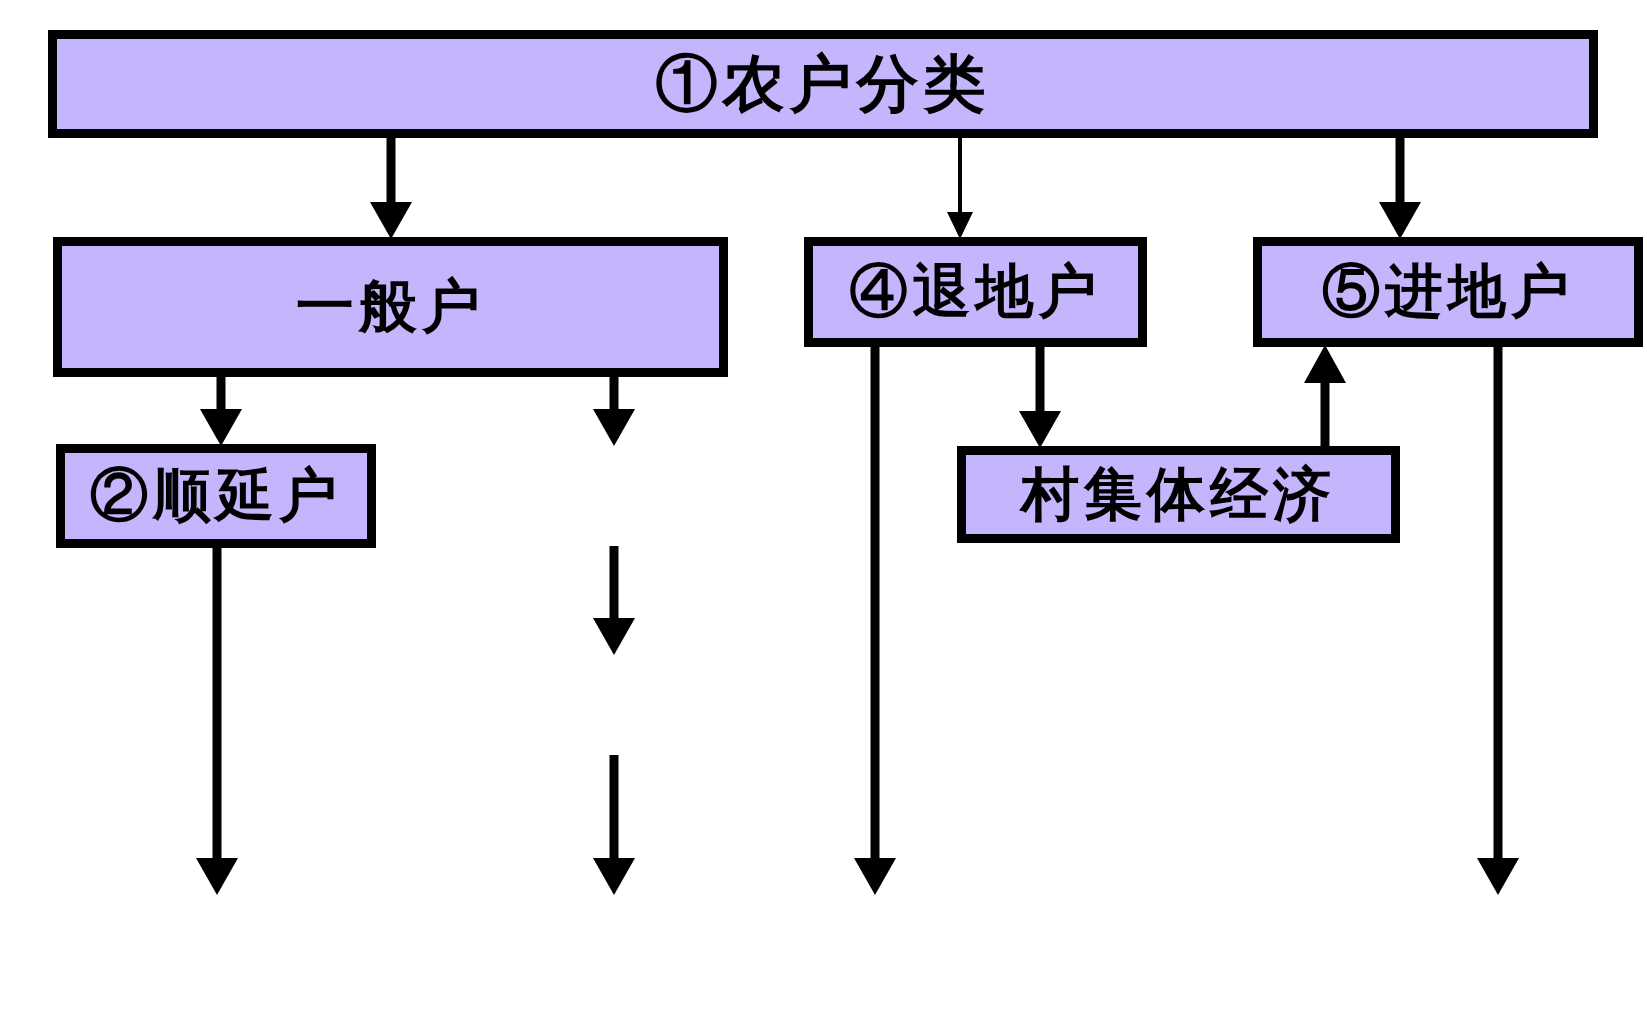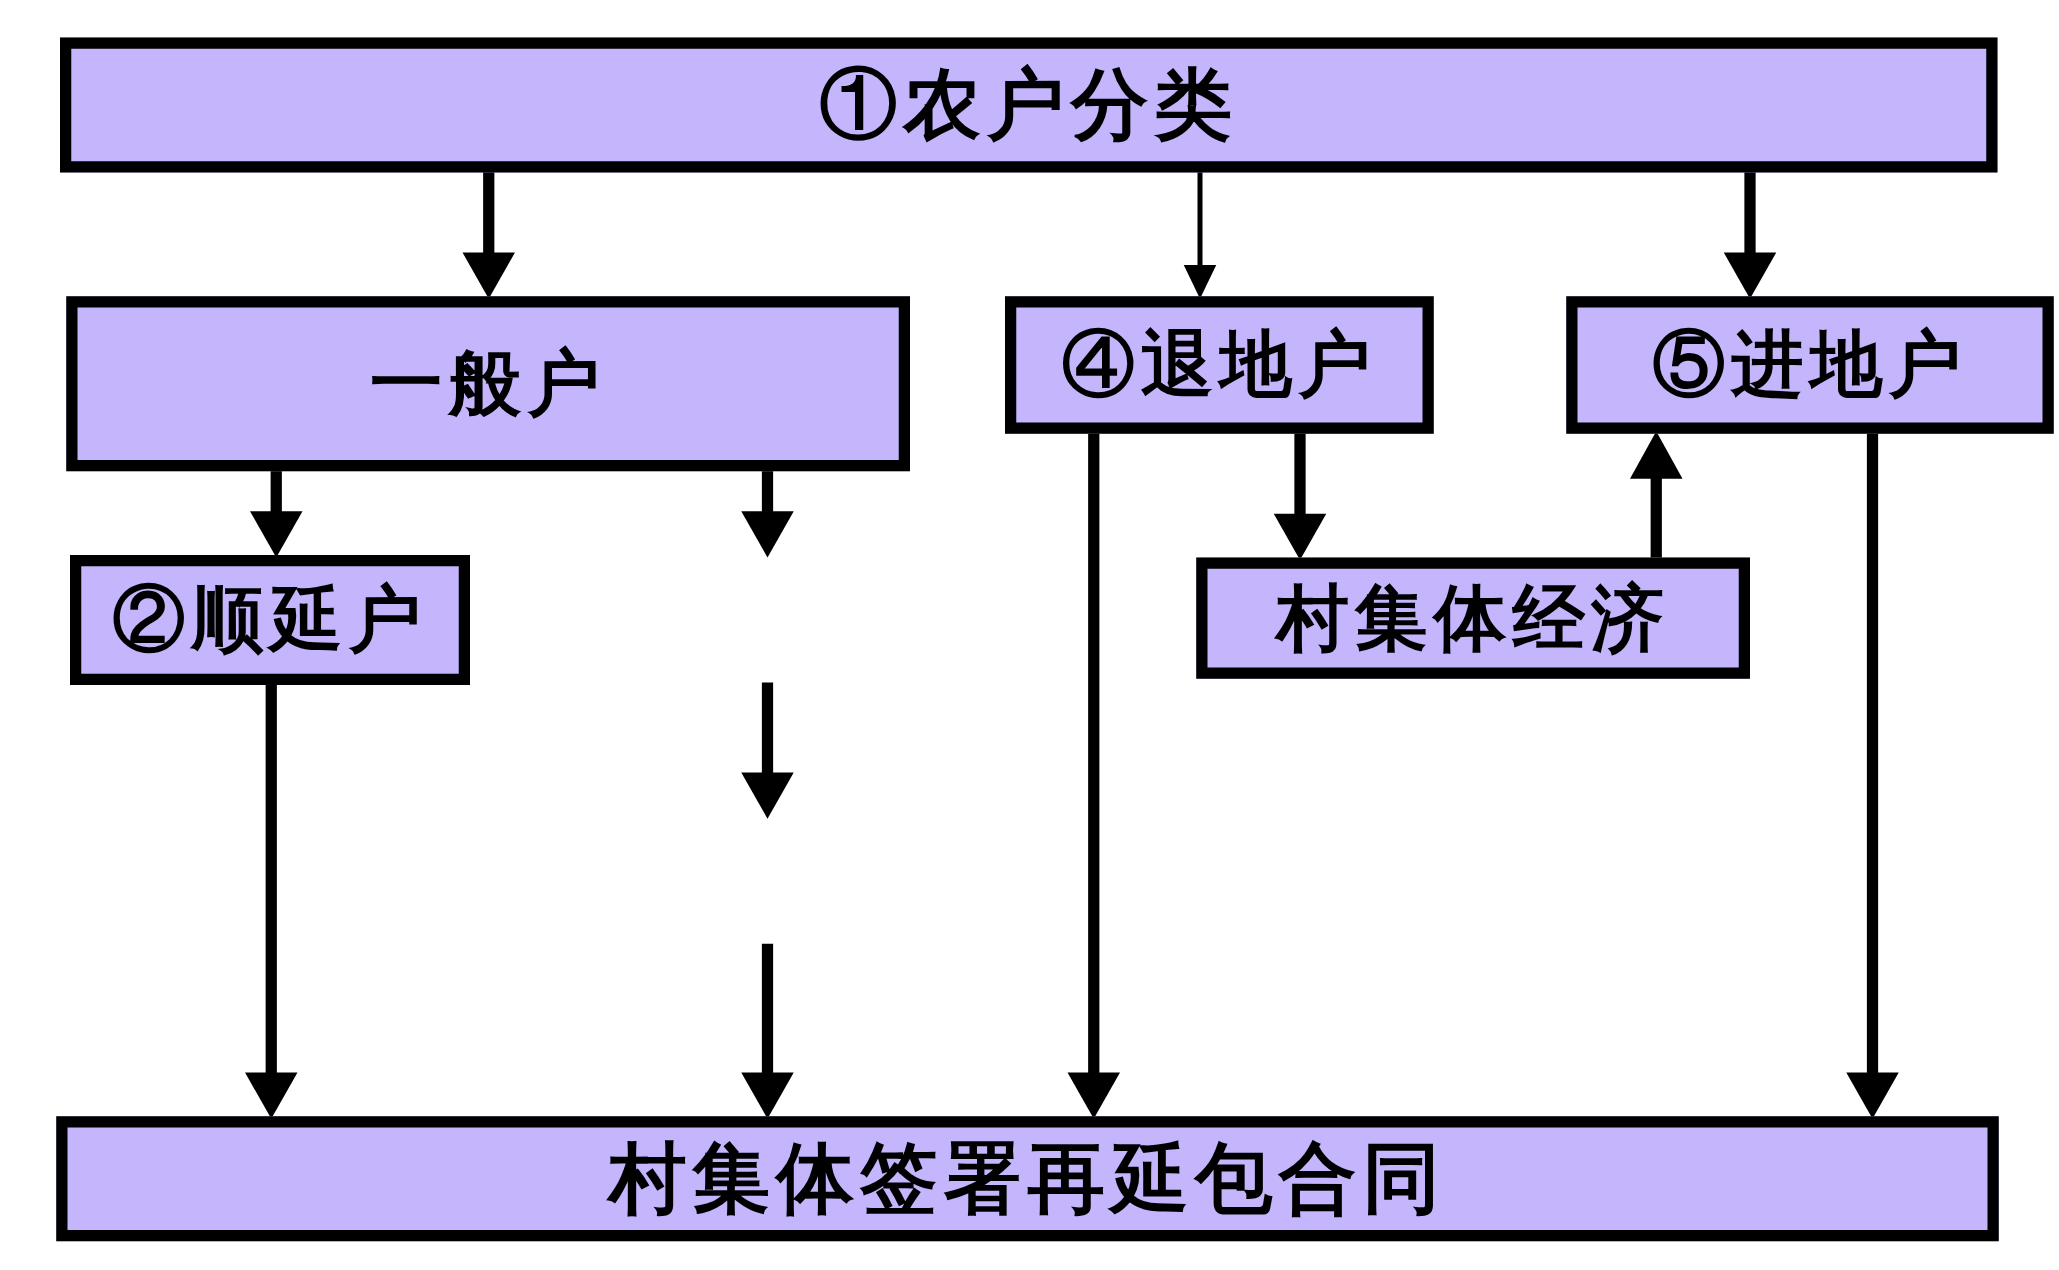--- a/index.html
+++ b/index.html
@@ -51,21 +51,20 @@
 <body>
 
 <div id="canvas">
 
   <div class="node big" id="n-top">①农户分类</div>
   <div class="node" id="n-general">一般户</div>
   <div class="node" id="n-tuidi">④退地户</div>
   <div class="node" id="n-jindi">⑤进地户</div>
   <div class="node" id="n-shunyan">②顺延户</div>
   <div class="node" id="n-jingji">村集体经济</div>
-  <div class="node big" id="n-bottom">村集体签署再延包合同</div>
 
   <svg id="connectors" width="1647" height="1016" viewBox="0 0 1647 1016">
 
     <g stroke="#000" fill="#000">
       <line x1="391" y1="133" x2="391" y2="205" stroke-width="9"></line>
       <polygon points="370,202 412,202 391,239" stroke="none"></polygon>
     </g>
 
     <g stroke="#000" fill="#000">
       <line x1="960" y1="133" x2="960" y2="216" stroke-width="4"></line>

